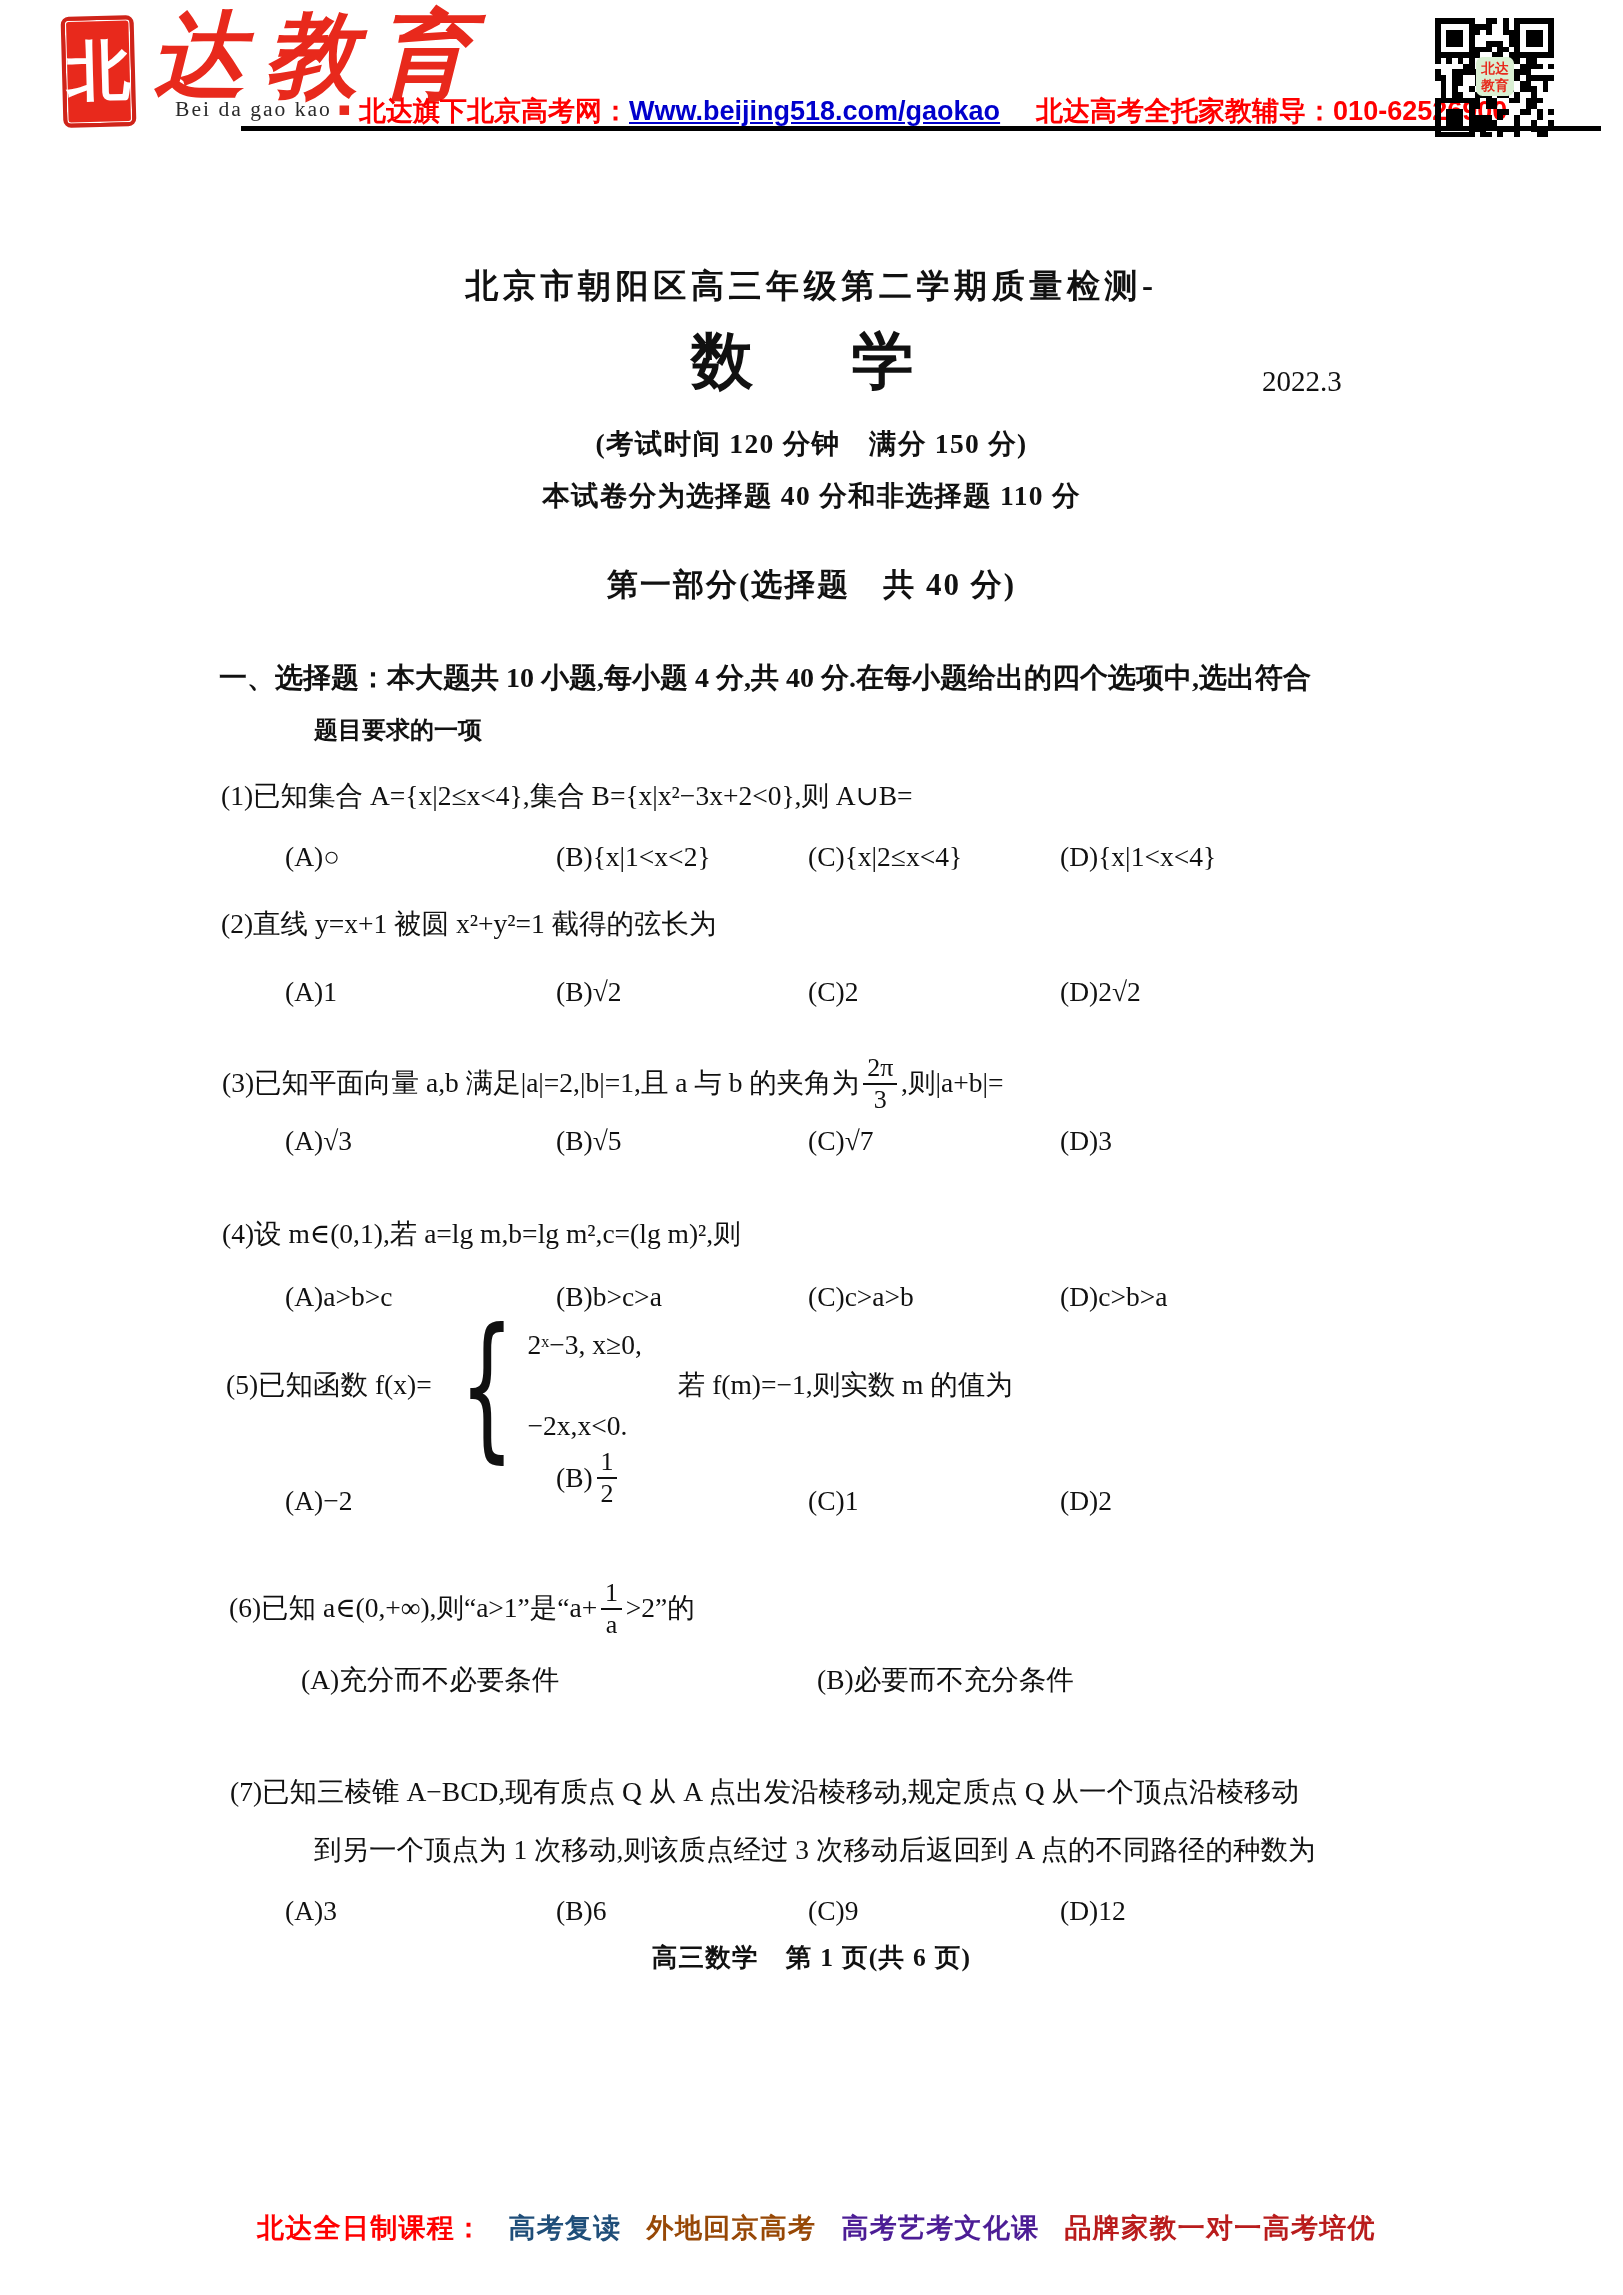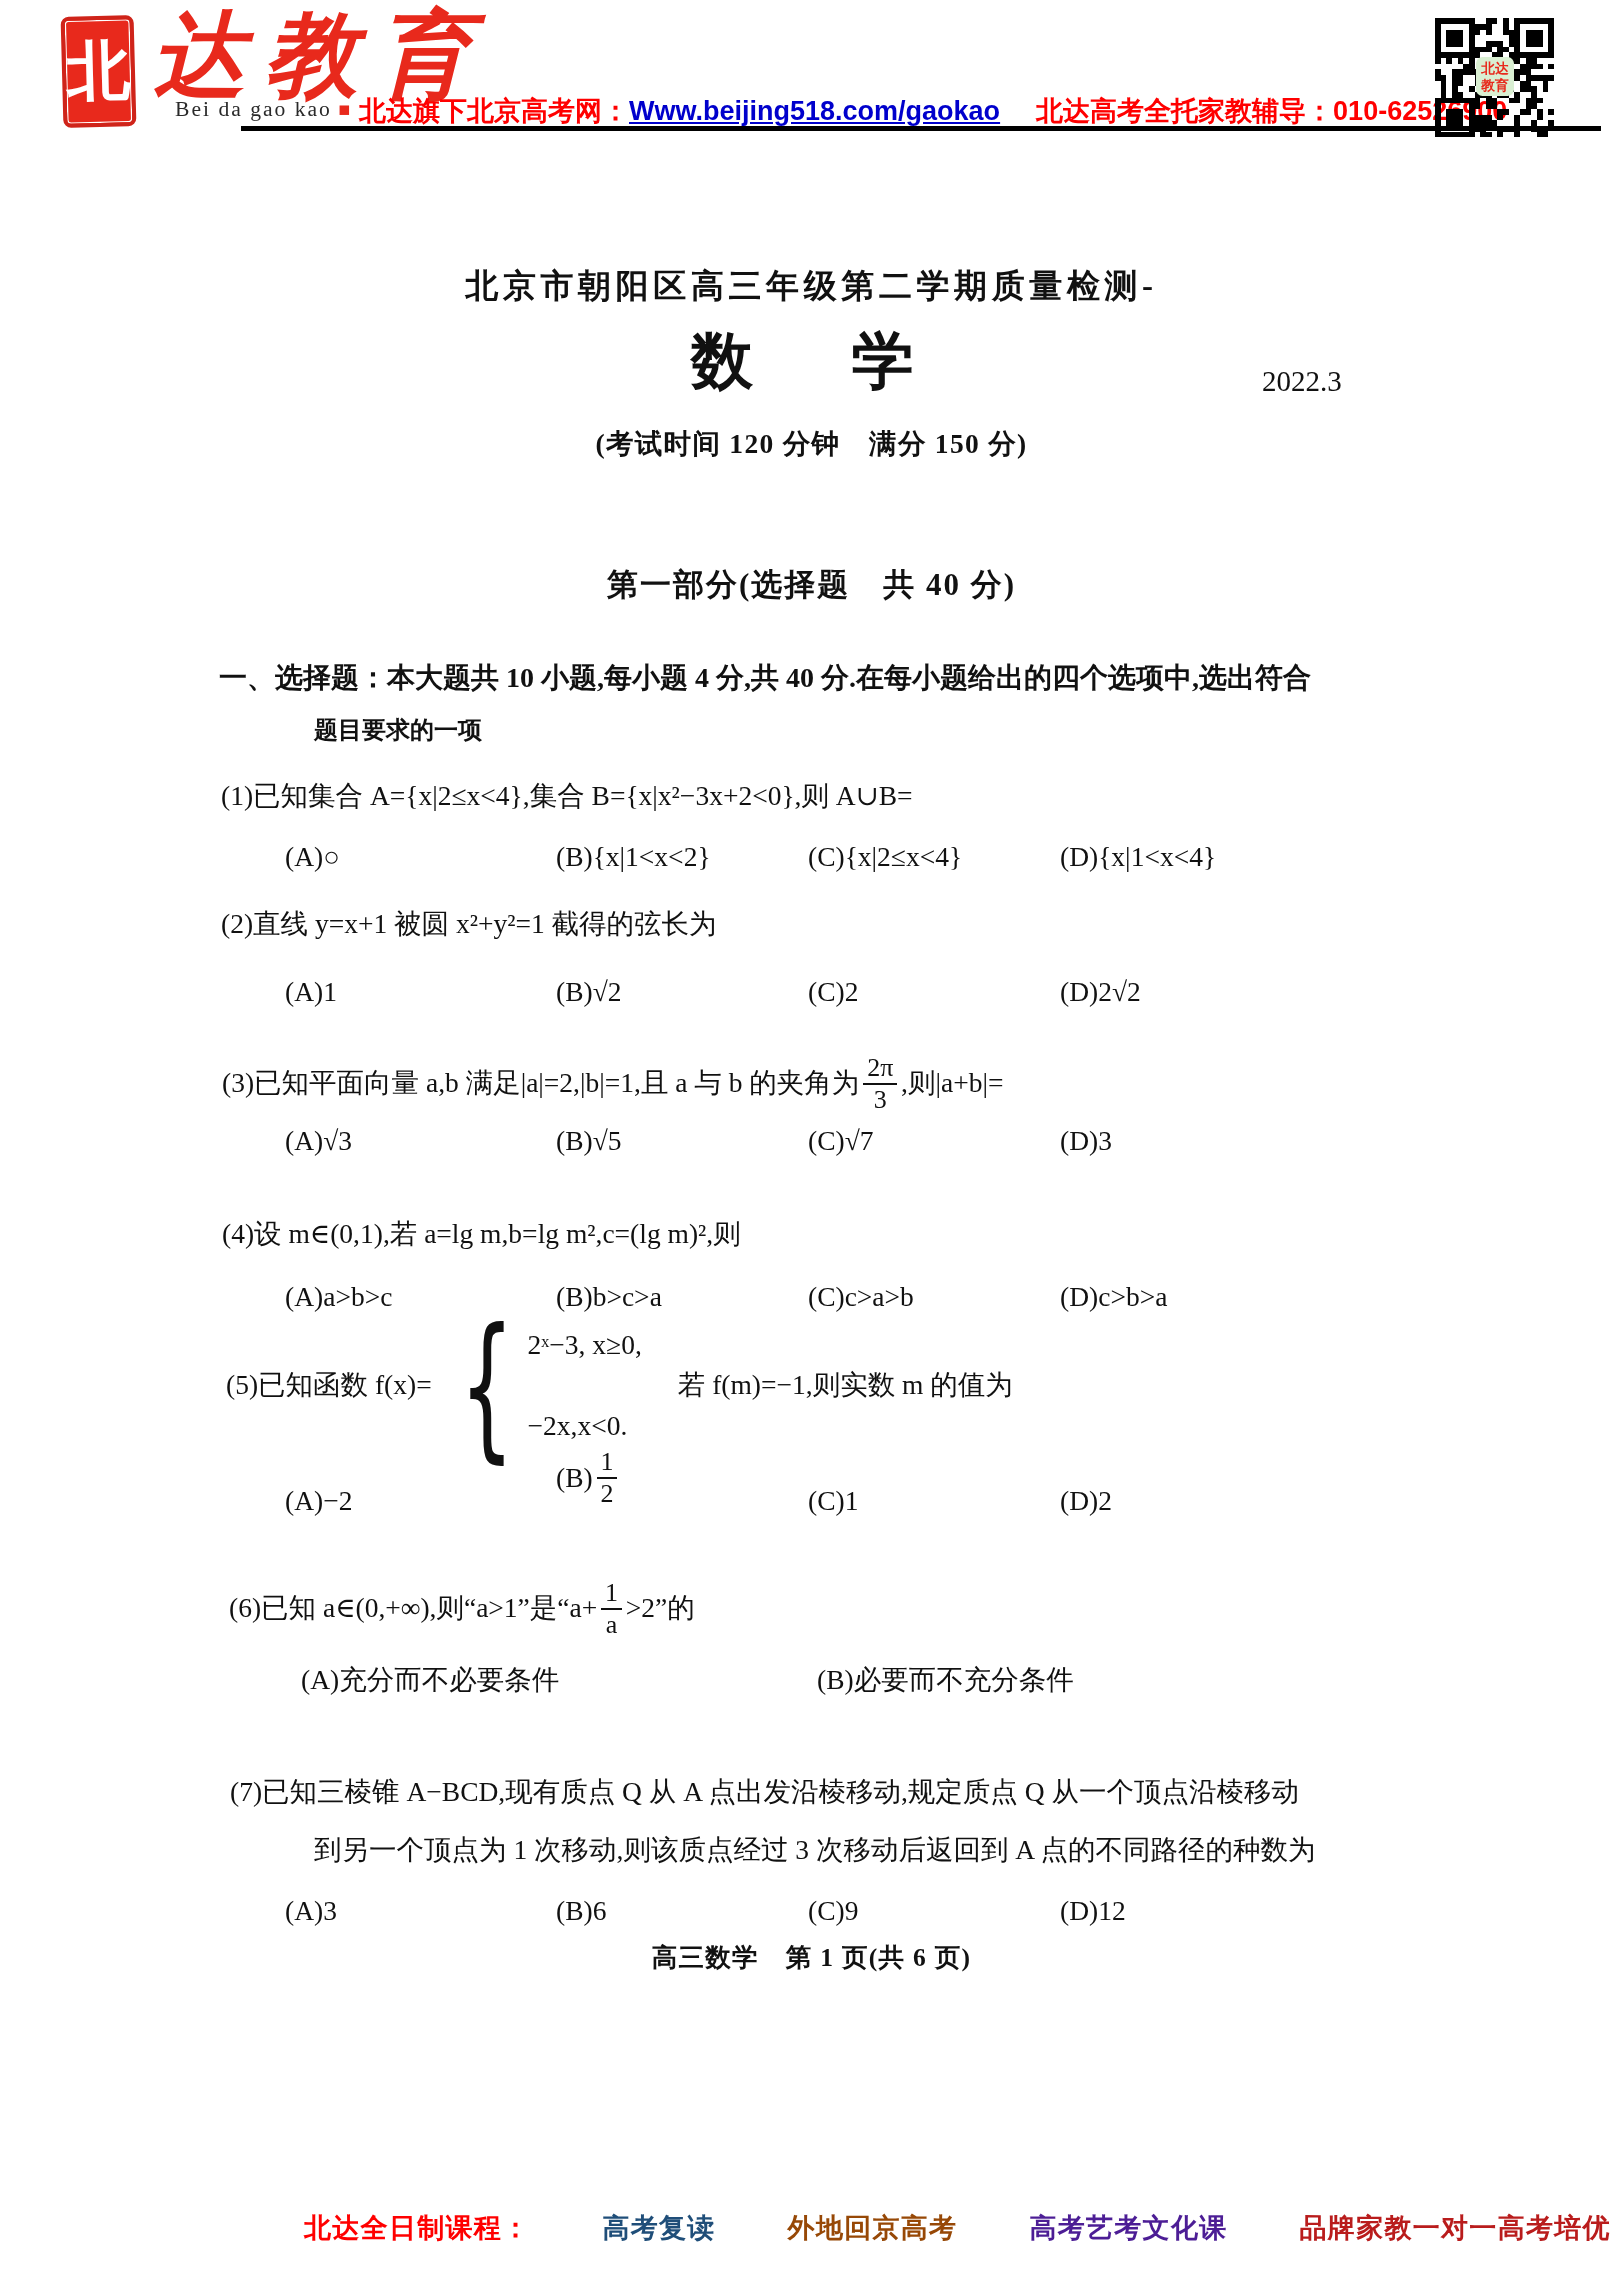--- a/index.html
+++ b/index.html
@@ -79,21 +79,21 @@
   .q5opts{position:absolute;left:0;top:1447px;width:1623px;height:92px;}
   .q5opts .plain{position:absolute;top:38px;font-size:27.5px;}
   .q5opts .fracopt{position:absolute;top:0;display:inline-flex;align-items:center;font-size:27.5px;}
 
   .page-footer{top:1943px;font-size:25.5px;font-weight:700;letter-spacing:1.3px;}
 
   .ad{
     position:absolute;left:257px;top:2210px;font-size:27px;font-weight:700;white-space:nowrap;
     font-family:"Liberation Sans","DejaVu Sans",sans-serif;letter-spacing:1.3px;
   }
-  .ad span{margin-right:25px;margin-left:47px;}
+  .ad span{margin-right:25px;}
 </style>
 </head>
 <body>
 
 <div class="page">
 
   <div class="seal">
     <span>北</span>
   </div>
   <div class="brand">达教育</div>
@@ -549,20 +549,21 @@
         <i class="on"></i>
         <i></i>
       </div>
     <div class="qr-label">北达教育</div>
   </div>
 
   <div class="abs ctr exam-title">北京市朝阳区高三年级第二学期质量检测-</div>
   <div class="abs ctr subject">数　学</div>
   <div class="abs date">2022.3</div>
   <div class="abs ctr info1">(考试时间 120 分钟　满分 150 分)</div>
+  <div class="abs ctr info2">本试卷分为选择题 40 分和非选择题 110 分</div>
 
   <div class="abs ctr part-heading">第一部分(选择题　共 40 分)</div>
   <div class="abs inst1">一、选择题：本大题共 10 小题,每小题 4 分,共 40 分.在每小题给出的四个选项中,选出符合</div>
   <div class="abs inst2">题目要求的一项</div>
 
   <div class="abs stem" style="left:221px;top:780px;">(1)已知集合 A={x|2≤x&lt;4},集合 B={x|x²−3x+2&lt;0},则 A∪B=</div>
   <div class="optrow" style="top:841px;">
     <span class="cA">(A)○</span>
     <span class="cB">(B){x|1&lt;x&lt;2}</span>
     <span class="cC">(C){x|2≤x&lt;4}</span>

